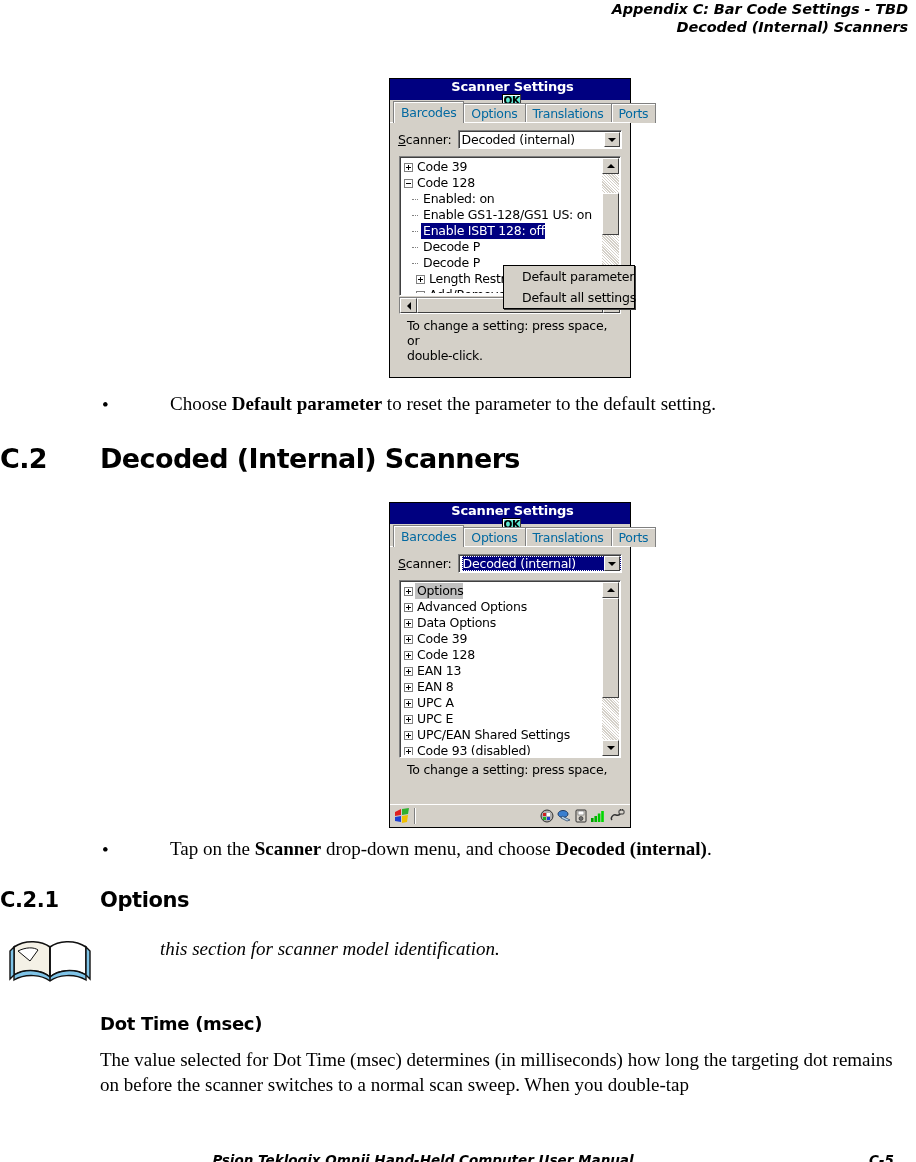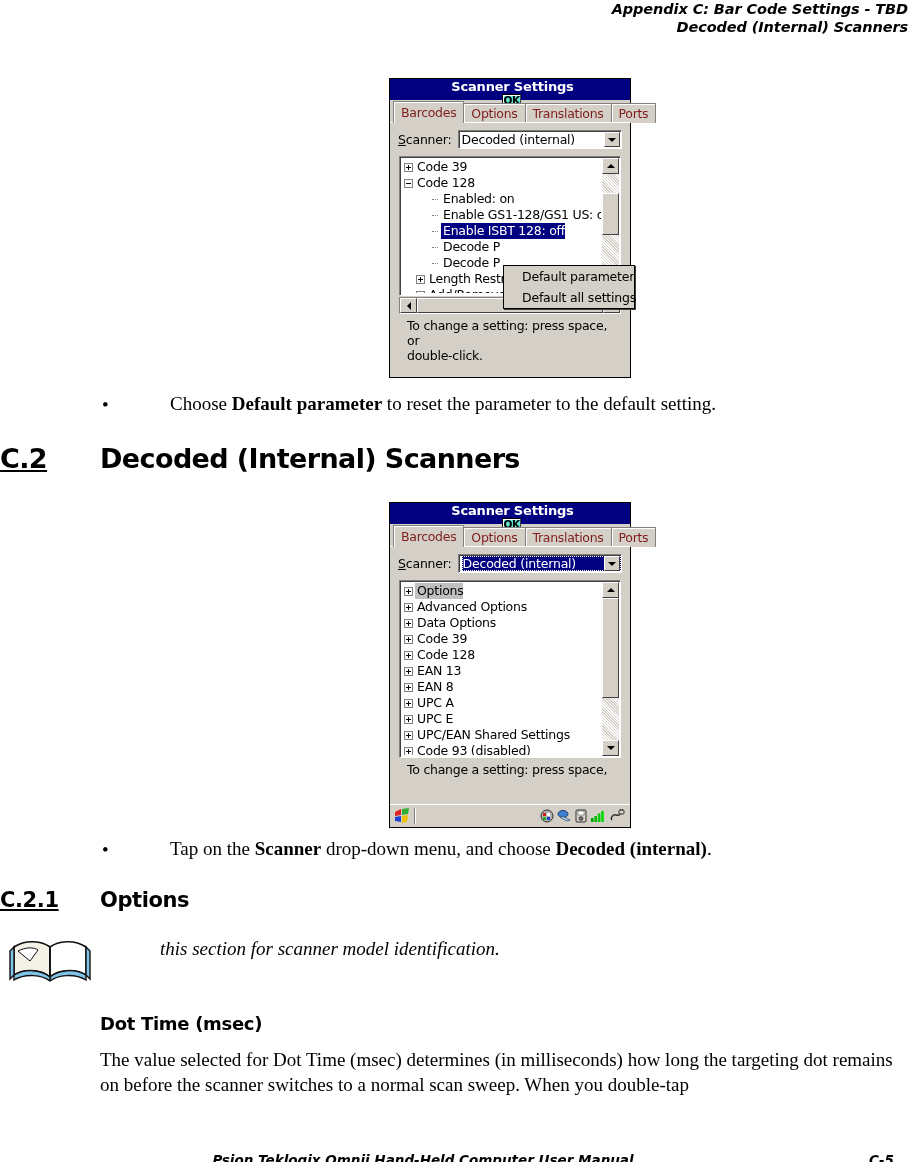--- a/index.html
+++ b/index.html
@@ -55,21 +55,21 @@
   }
   .bullet-text { display: block; margin-left: 68px; }
   b.bold { font-weight: bold; }
 
   .sect-head {
     position: absolute;
     font-family: "DejaVu Sans", sans-serif;
     font-weight: bold;
     white-space: nowrap;
   }
-  .sect-num { position: absolute; left: 0; top: 0; text-decoration: underline; }
+  .sect-num { position: absolute; left: 0; top: 0; }
   .sect-title { position: absolute; left: 100px; top: 0; }
 
   .h1 { font-size: 27px; letter-spacing: -0.6px; }
   .h2 { font-size: 21px; letter-spacing: -0.4px; }
   .h3 {
     position: absolute;
     font-family: "DejaVu Sans", sans-serif;
     font-weight: bold; font-size: 18px; letter-spacing: -0.3px;
   }
 
@@ -128,21 +128,21 @@
   .ce-tab {
     height: 20px;
     padding: 0 7px;
     margin-right: -1px;
     background: #d4d0c8;
     border: 1px solid #808080;
     border-bottom: none;
     box-shadow: inset 1px 1px 0 #fff;
     font-size: 12.5px; line-height: 19px;
     letter-spacing: -0.3px;
-    color: #7f1d1d;
+    color: #0369a1;
     position: relative;
   }
   .ce-tab.active {
     height: 22px; line-height: 21px;
     z-index: 3;
     background: #d4d0c8;
   }
   .ce-tabbody {
     border-top: 1px solid #fff;
     margin-top: -1px;
@@ -225,21 +225,21 @@
     width: 11px; flex: 0 0 auto; position:relative; height:16px;
   }
   .tree-row .dash::before{
     content:''; position:absolute; left:2px; top:8px; width:6px; height:1px;
     border-top:1px dotted #808080;
   }
   .tree-row .lbl { padding-left:2px; }
   .tree-row.sel .lbl { background:#000080; color:#fff; }
   .tree-row.focus .lbl { background:#c0c0c0; color:#000; }
   .ind1 { padding-left: 2px; }
-  .ind2 { padding-left: 28px; }
+  .ind2 { padding-left: 8px; }
 
   
   .ce-vsb {
     position: absolute; right: 1px; top: 1px; bottom: 1px; width: 17px;
     background: #d4d0c8;
     background-image:
       repeating-linear-gradient(45deg,#fff 0 1px,transparent 1px 2px);
     background-color:#d4d0c8;
   }
   .sb-btn {

